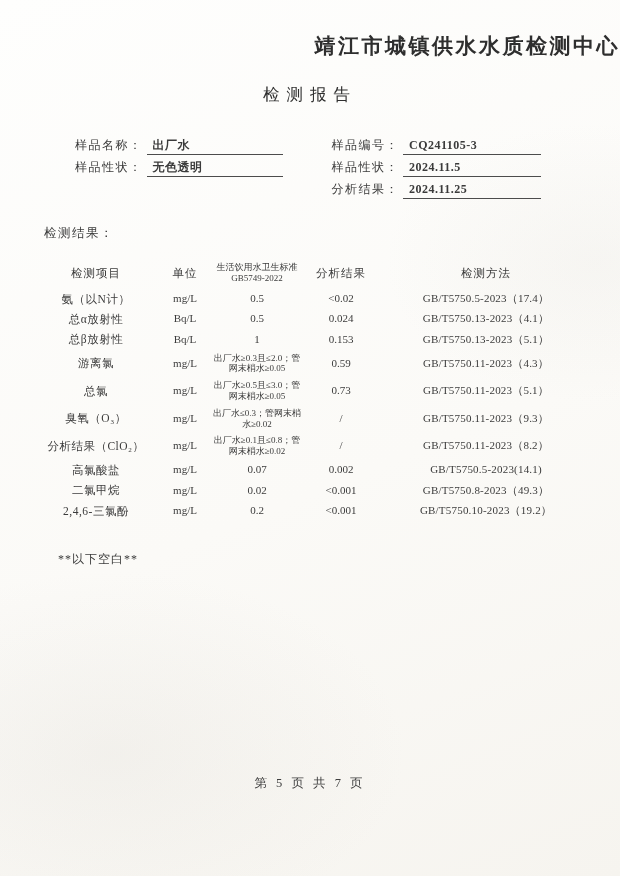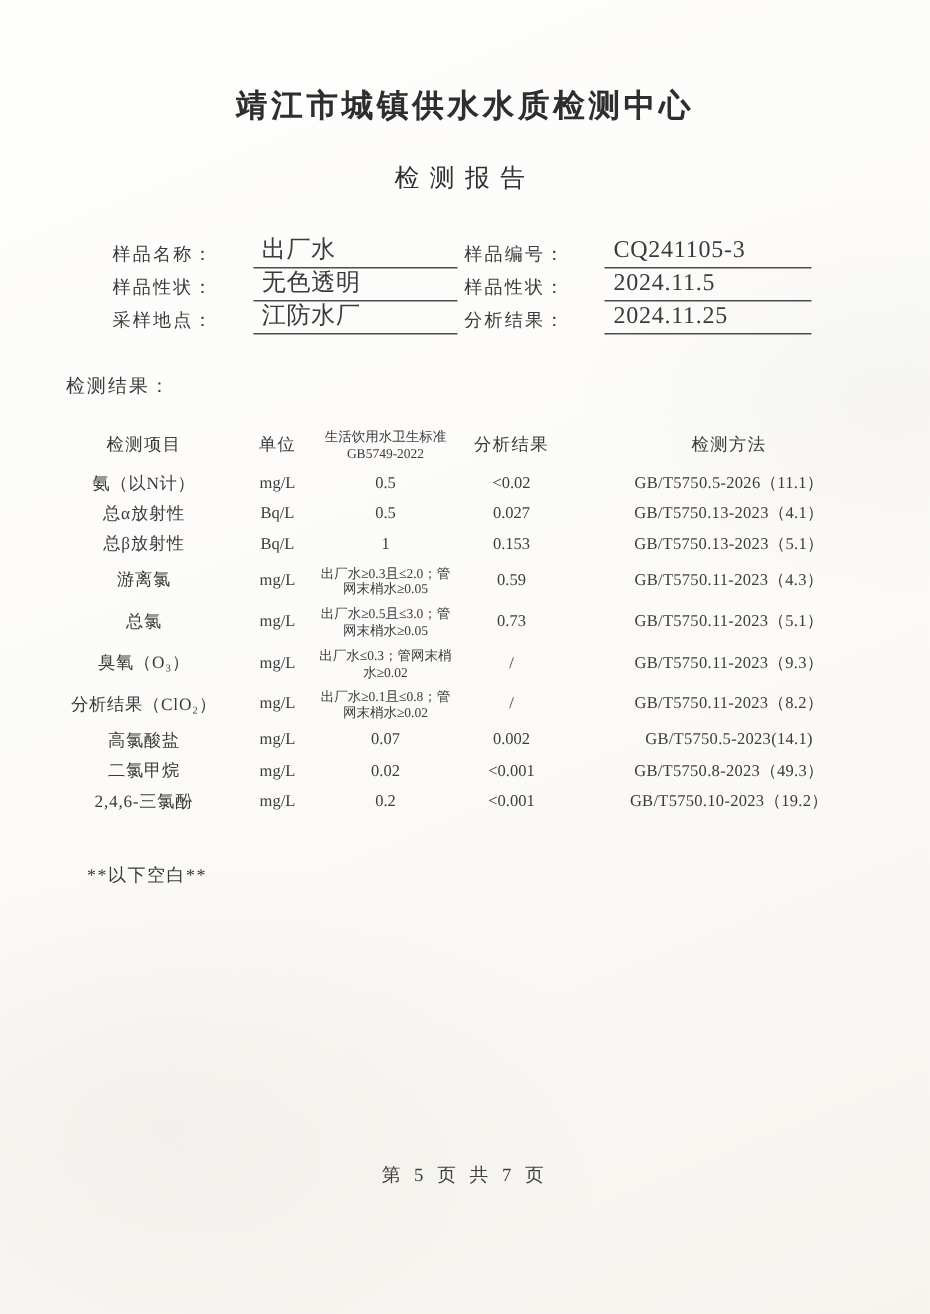--- a/index.html
+++ b/index.html
@@ -13,22 +13,22 @@
     width:620px;height:876px;
     overflow:hidden;
     background:
       radial-gradient(ellipse 420px 260px at 18% 86%, rgba(210,206,198,0.18), rgba(0,0,0,0) 70%),
       radial-gradient(ellipse 300px 200px at 96% 30%, rgba(215,212,205,0.15), rgba(0,0,0,0) 70%),
       linear-gradient(158deg,#fefefd 0%,#fbfaf7 55%,#f6f4ef 100%);
     color:#3b3b3b;
   }
   .title{
     margin:0;
-    padding-top:56px;
-    text-align:center;
+    padding-top:32px;
+    text-align:right;
     font-size:21px;
     font-weight:700;
     letter-spacing:2.5px;
     color:#2e2e2e;
   }
   .subtitle{
     margin-top:24px;
     text-align:center;
     font-size:16.5px;
     font-weight:400;
@@ -49,27 +49,28 @@
   }
   .field-label{
     font-size:12px;
     letter-spacing:1.5px;
     white-space:nowrap;
     padding-bottom:1px;
   }
   .field-value{
     display:inline-block;
     width:128px;
-    margin-left:26px;
+    margin-left:4px;
     border-bottom:1px solid #4c4c4c;
-    font-size:16px;
+    font-size:12px;
     letter-spacing:0.5px;
     padding:0 2px 1px 6px;
     line-height:1.25;
     white-space:nowrap;
+    font-weight:bold;
   }
   .fcol-right .field-value{width:130px;}
   .section-label{
     margin:26px 0 0 44px;
     font-size:12.5px;
     letter-spacing:1.5px;
   }
   .table{
     margin:18px 24px 0 30px;
   }
@@ -117,24 +118,20 @@
   <div class="fields">
     <div class="fcol fcol-left" id="fields-left">
         <div class="field-row">
           <span class="field-label">样品名称：</span>
           <span class="field-value">出厂水</span>
         </div>
         <div class="field-row">
           <span class="field-label">样品性状：</span>
           <span class="field-value">无色透明</span>
         </div>
-        <div class="field-row">
-          <span class="field-label">采样地点：</span>
-          <span class="field-value">江防水厂</span>
-        </div>
       </div>
     <div class="fcol fcol-right" id="fields-right">
         <div class="field-row">
           <span class="field-label">样品编号：</span>
           <span class="field-value">CQ241105-3</span>
         </div>
         <div class="field-row">
           <span class="field-label">样品性状：</span>
           <span class="field-value">2024.11.5</span>
         </div>
@@ -154,27 +151,27 @@
       <div class="cell standard th">生活饮用水卫生标准GB5749-2022</div>
       <div class="cell result th">分析结果</div>
       <div class="cell method th">检测方法</div>
     </div>
     <div id="table-rows">
         <div class="trow">
           <div class="cell item">氨（以N计）</div>
           <div class="cell unit">mg/L</div>
           <div class="cell standard">0.5</div>
           <div class="cell result">&lt;0.02</div>
-          <div class="cell method">GB/T5750.5-2026（11.1）</div>
+          <div class="cell method">GB/T5750.5-2023（17.4）</div>
         </div>
         <div class="trow">
           <div class="cell item">总α放射性</div>
           <div class="cell unit">Bq/L</div>
           <div class="cell standard">0.5</div>
-          <div class="cell result">0.027</div>
+          <div class="cell result">0.024</div>
           <div class="cell method">GB/T5750.13-2023（4.1）</div>
         </div>
         <div class="trow">
           <div class="cell item">总β放射性</div>
           <div class="cell unit">Bq/L</div>
           <div class="cell standard">1</div>
           <div class="cell result">0.153</div>
           <div class="cell method">GB/T5750.13-2023（5.1）</div>
         </div>
         <div class="trow">

